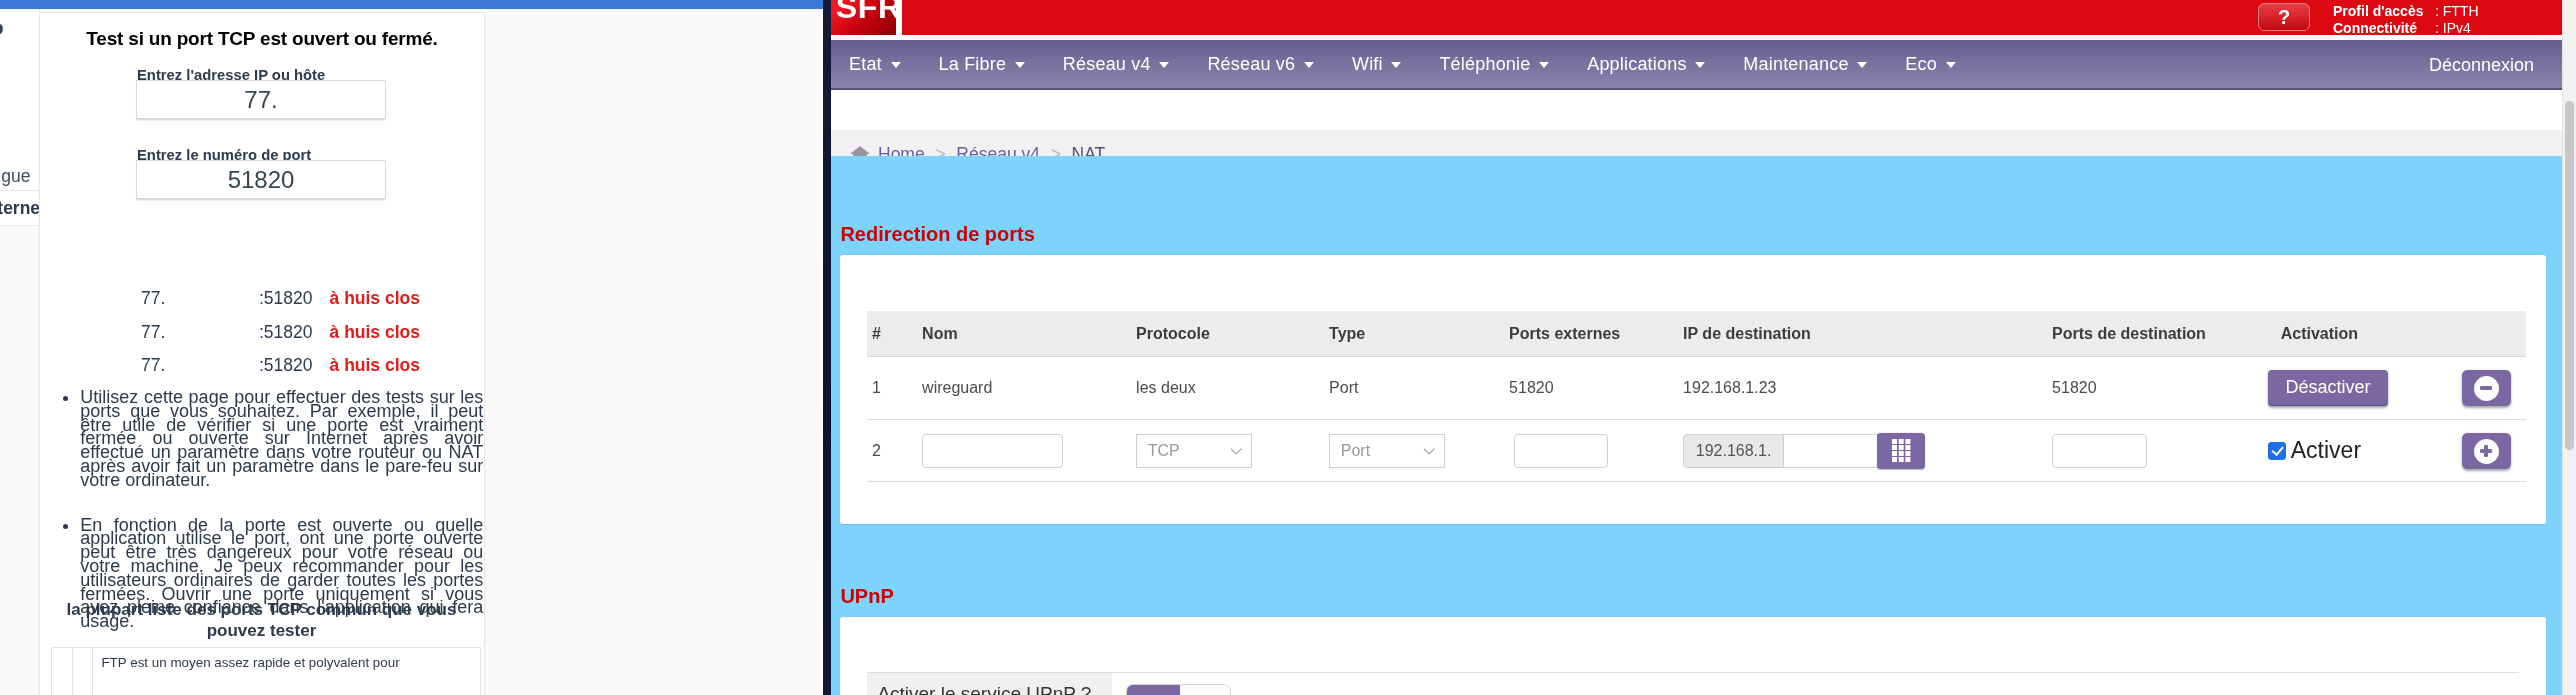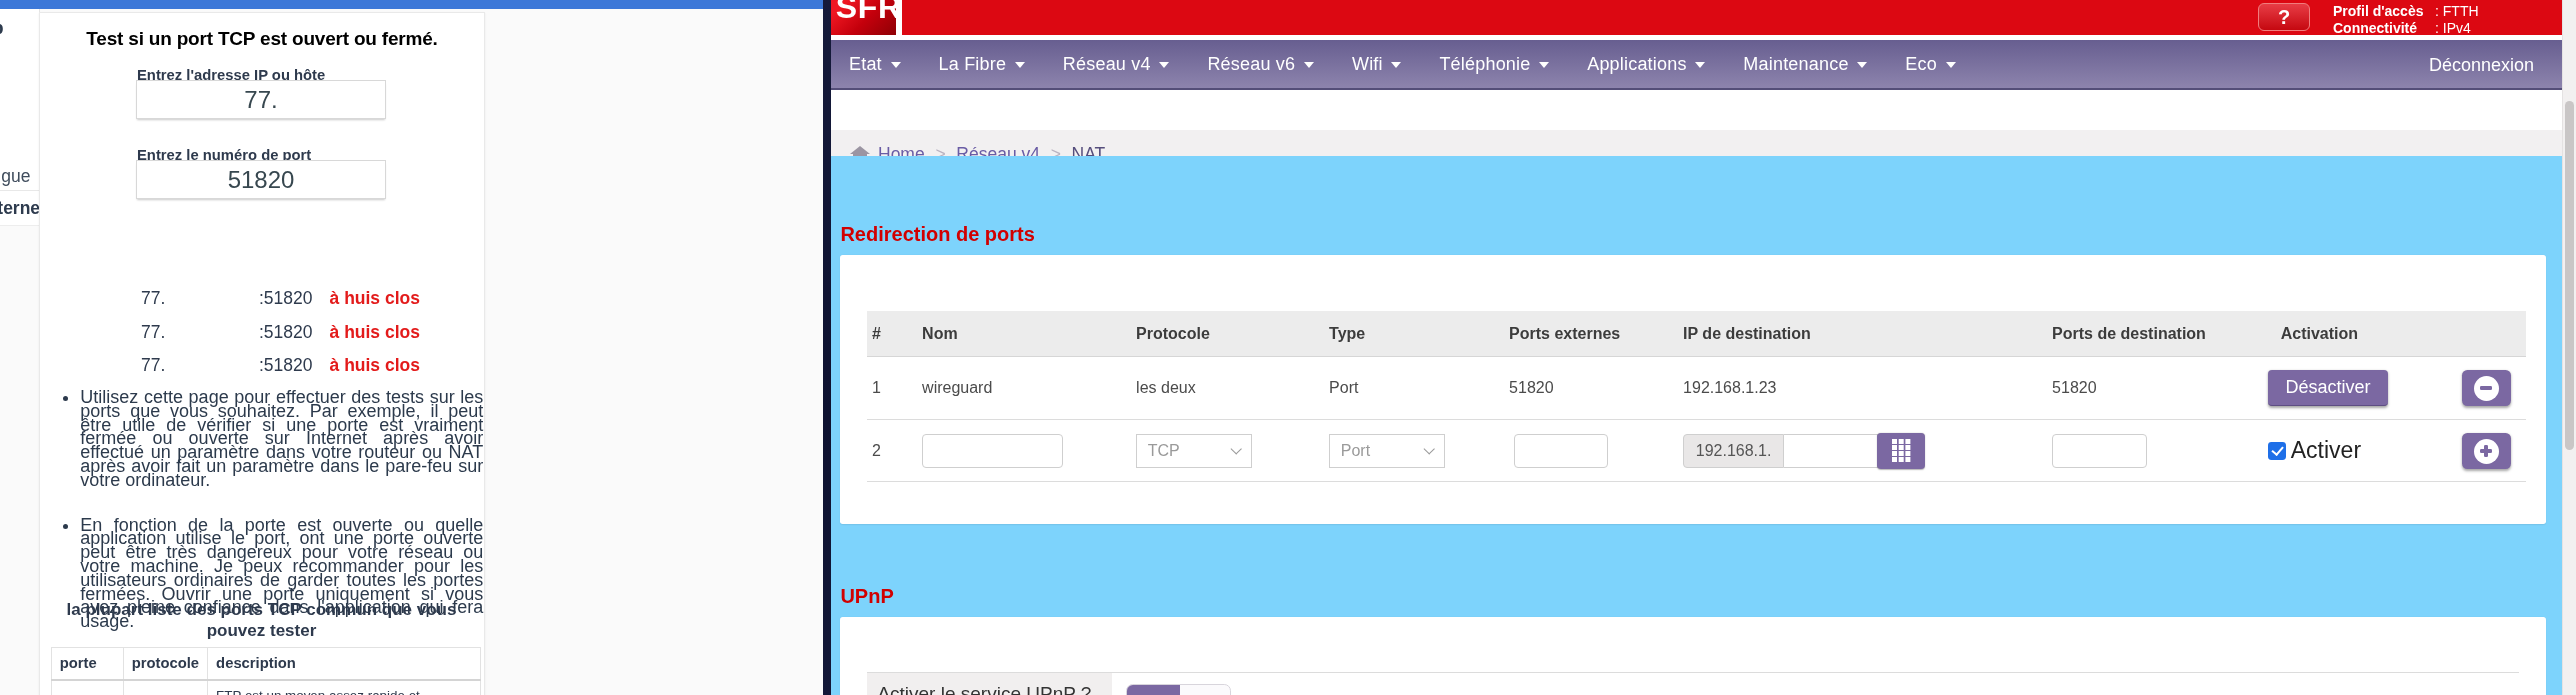--- a/index.html
+++ b/index.html
@@ -186,25 +186,20 @@
 
       <ul class="pc-notes">
         <li>Utilisez cette page pour effectuer des tests sur les ports que vous souhaitez. Par exemple, il peut être utile de vérifier si une porte est vraiment fermée ou ouverte sur Internet après avoir effectué un paramètre dans votre routeur ou NAT après avoir fait un paramètre dans le pare-feu sur votre ordinateur.</li>
         <li>En fonction de la porte est ouverte ou quelle application utilise le port, ont une porte ouverte peut être très dangereux pour votre réseau ou votre machine. Je peux recommander pour les utilisateurs ordinaires de garder toutes les portes fermées. Ouvrir une porte uniquement si vous avez pleine confiance dans l'application qui fera usage.</li>
       </ul>
 
       <div class="pc-h2">la plupart liste des ports TCP commun que vous pouvez tester</div>
 
       <table class="pc-table">
         <tbody>
-            <tr>
-          <th class="cw1">porte</th>
-          <th class="cw2">protocole</th>
-          <th>description</th>
-        </tr>
         <tr>
           <td></td>
           <td></td>
           <td>FTP est un moyen assez rapide et polyvalent pour</td>
         </tr>
       </tbody>
         </table>
     </div>
   </div>
 

